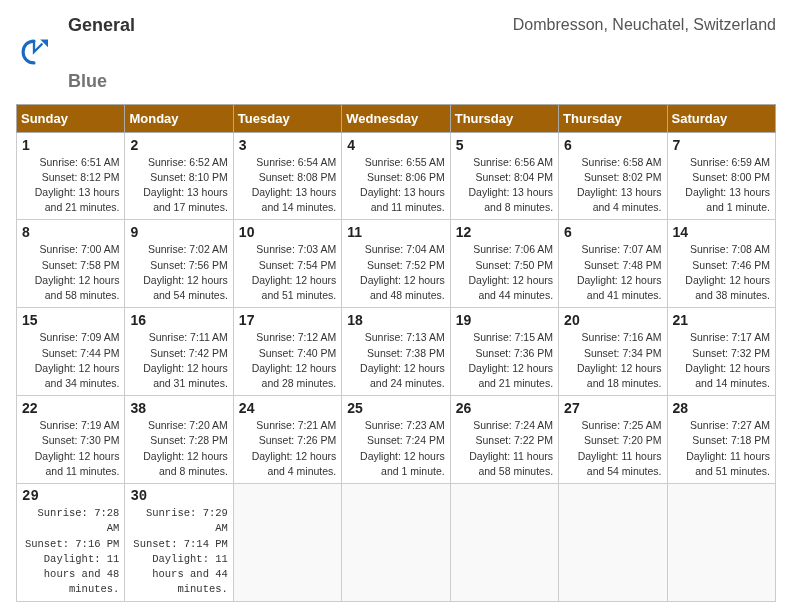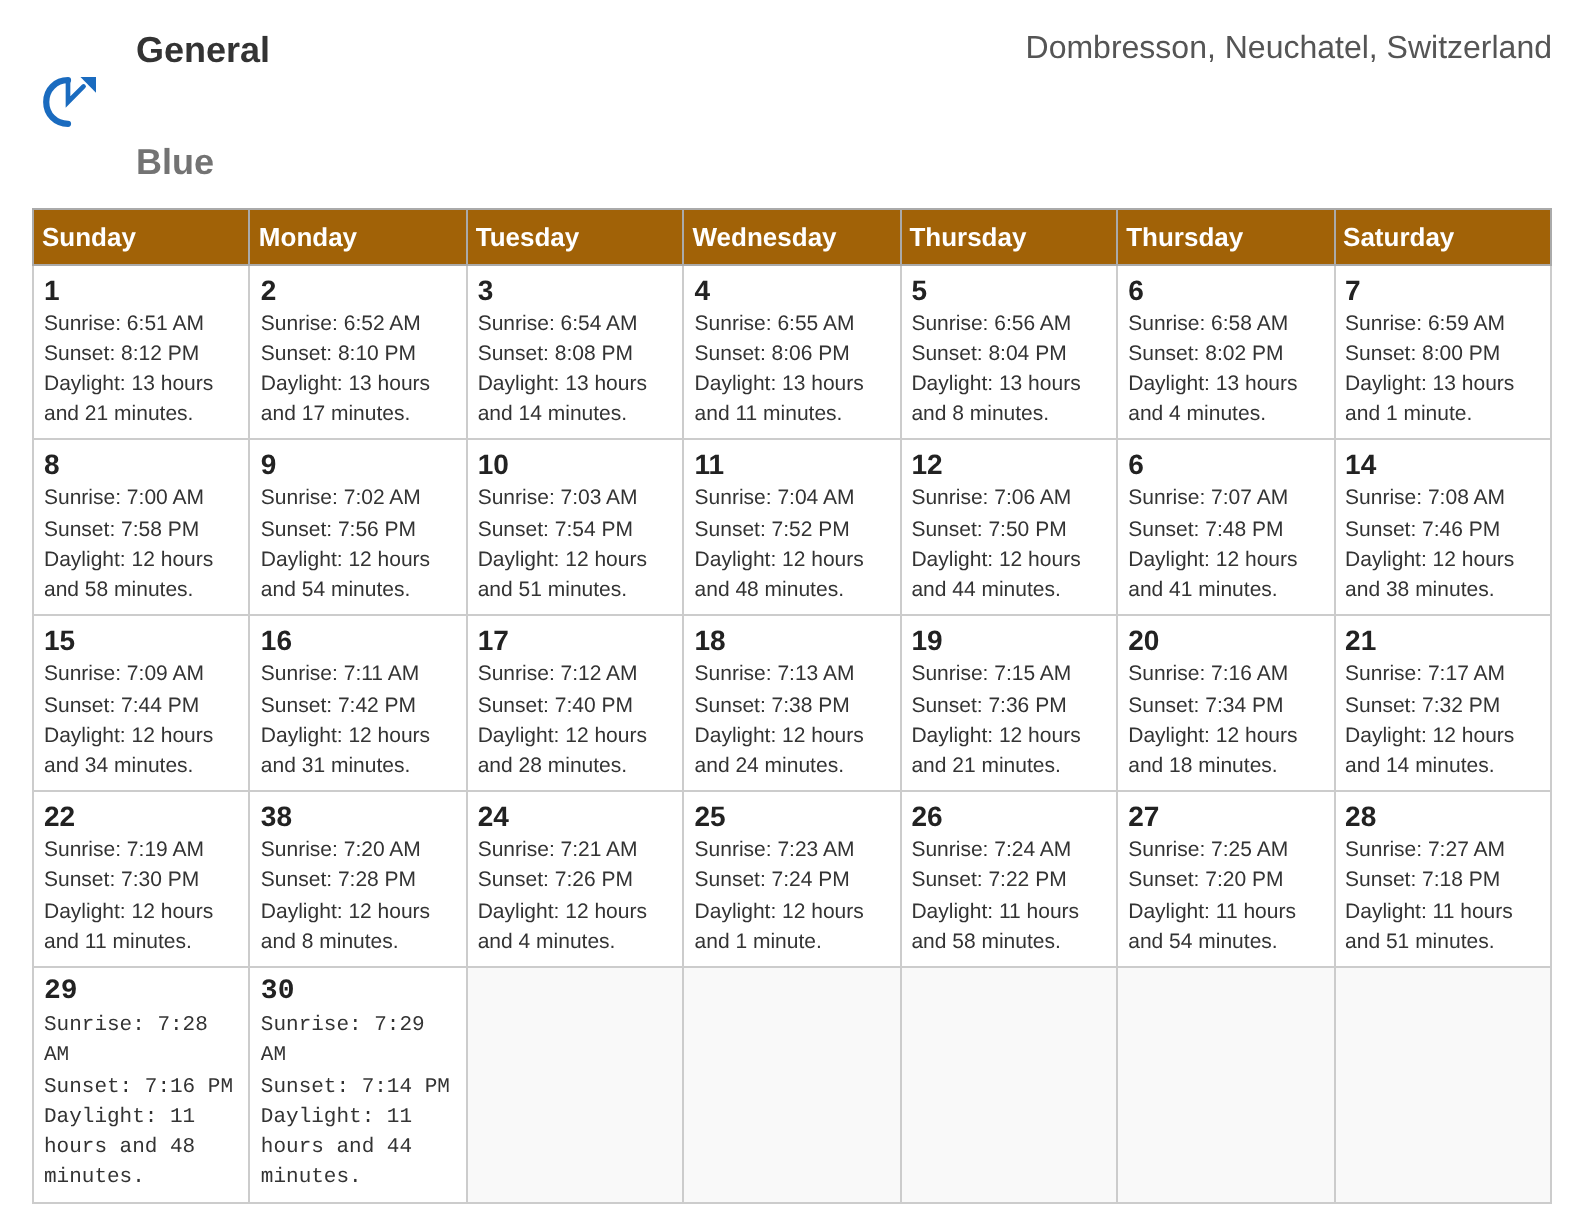--- a/index.html
+++ b/index.html
@@ -76,20 +76,21 @@
       font-size: 14px;
       font-weight: bold;
       color: #222;
       display: block;
       margin-bottom: 2px;
     }
     .day-detail {
       color: #333;
       font-size: 10.5px;
       line-height: 1.45;
+      text-align: right;
     }
     tr:last-child td {
       height: auto;
       min-height: 78px;
       font-family: Liberation Mono, monospace;
     }
   </style>
 </head>
 <body>
 

